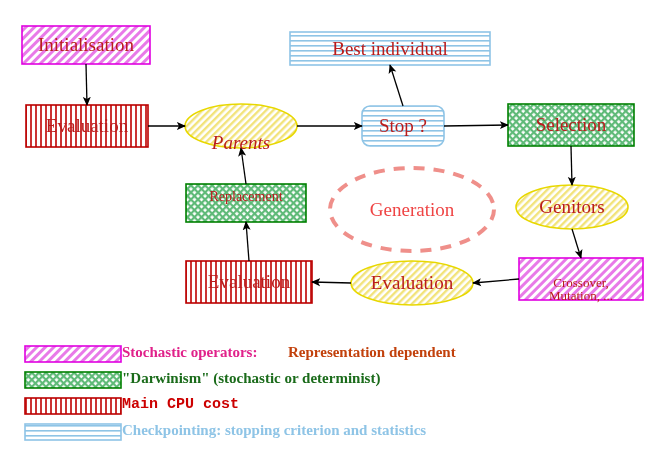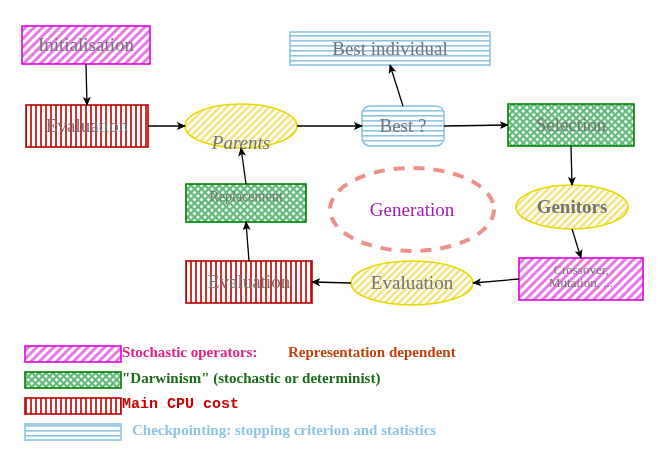--- a/index.html
+++ b/index.html
@@ -24,21 +24,21 @@
     top: 0;
     width: 662px;
     height: 471px;
   }
   .node-label {
     position: absolute;
     display: flex;
     align-items: center;
     justify-content: center;
     text-align: center;
-    color: #737373;
+    color: #b91c1c;
     pointer-events: none;
     line-height: 1.02;
     white-space: pre-line;
   }
   .legend-text {
     position: absolute;
     white-space: pre;
     font-family: "Liberation Serif", "DejaVu Serif", serif;
     font-weight: bold;
     text-align: right;
@@ -110,31 +110,31 @@
         <rect x="25" y="398" width="96" height="16" fill="url(#pat-vertical-red)" stroke="#bb0000" stroke-width="1.6"></rect>
         <rect x="25" y="424" width="96" height="16" fill="url(#pat-horizontal-blue)" stroke="#8ec4e6" stroke-width="1.6"></rect>
       </g>
   </svg>
 
   <div id="node-labels">
       <div class="node-label" style="left: 22px; top: 26px; width: 128px; height: 38px; font-size: 19px;">Initialisation</div>
       <div class="node-label" style="left: 26px; top: 105px; width: 122px; height: 42px; font-size: 19px;">Evaluation</div>
       <div class="node-label" style="left: 185px; top: 121px; width: 112px; height: 44px; font-size: 19px; font-style: italic;">Parents</div>
       <div class="node-label" style="left: 290px; top: 32px; width: 200px; height: 33px; font-size: 19px;">Best individual</div>
-      <div class="node-label" style="left: 362px; top: 106px; width: 82px; height: 40px; font-size: 19px;">Best ?</div>
+      <div class="node-label" style="left: 362px; top: 106px; width: 82px; height: 40px; font-size: 19px;">Stop ?</div>
       <div class="node-label" style="left: 508px; top: 104px; width: 126px; height: 42px; font-size: 19px;">Selection</div>
-      <div class="node-label" style="left: 516px; top: 185px; width: 112px; height: 44px; font-size: 19px; font-weight: bold;">Genitors</div>
-      <div class="node-label" style="left: 519px; top: 258px; width: 124px; height: 36px; font-size: 13px;">Crossover,
+      <div class="node-label" style="left: 516px; top: 185px; width: 112px; height: 44px; font-size: 19px;">Genitors</div>
+      <div class="node-label" style="left: 519px; top: 271px; width: 124px; height: 36px; font-size: 13px;">Crossover,
 Mutation, ...</div>
       <div class="node-label" style="left: 351px; top: 261px; width: 122px; height: 44px; font-size: 19px;">Evaluation</div>
       <div class="node-label" style="left: 186px; top: 261px; width: 126px; height: 42px; font-size: 19px;">Evaluation</div>
       <div class="node-label" style="left: 186px; top: 184px; width: 120px; height: 26px; font-size: 14px;">Replacement</div>
-      <div class="node-label" style="left: 330px; top: 168px; width: 164px; height: 83px; font-size: 19px; color: #a21caf;">Generation</div>
+      <div class="node-label" style="left: 330px; top: 168px; width: 164px; height: 83px; font-size: 19px; color: #ef4444;">Generation</div>
     </div>
   <div id="legend-labels">
       <div class="legend-text" style="left: 122px; top: 344px; font-size: 15px; color: rgb(224, 33, 138);">Stochastic operators:</div>
       <div class="legend-text" style="left: 288px; top: 344px; font-size: 15px; color: #c2410c;">Representation dependent</div>
       <div class="legend-text" style="left: 122px; top: 370px; font-size: 15px; color: rgb(26, 107, 26);">"Darwinism" (stochastic or determinist)</div>
       <div class="legend-text" style="left: 122px; top: 396px; font-size: 15px; color: rgb(204, 0, 0); font-family: Liberation Mono, monospace;">Main CPU cost</div>
-      <div class="legend-text" style="left: 122px; top: 422px; font-size: 15px; color: rgb(142, 196, 230); padding-left: 10px;">Checkpointing: stopping criterion and statistics</div>
+      <div class="legend-text" style="left: 122px; top: 422px; font-size: 15px; color: rgb(142, 196, 230);">Checkpointing: stopping criterion and statistics</div>
     </div>
 
 </div>
 
 </body></html>

